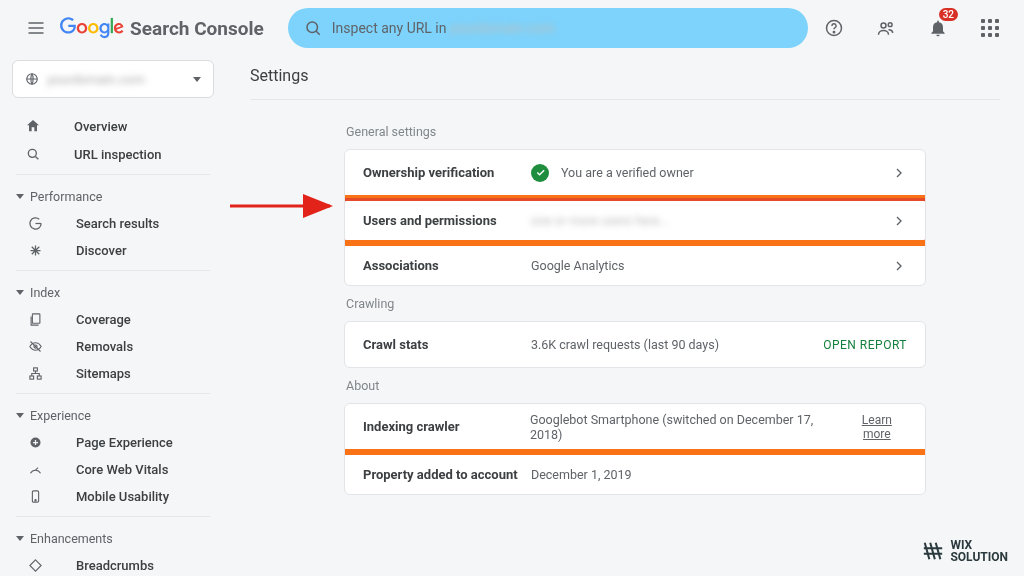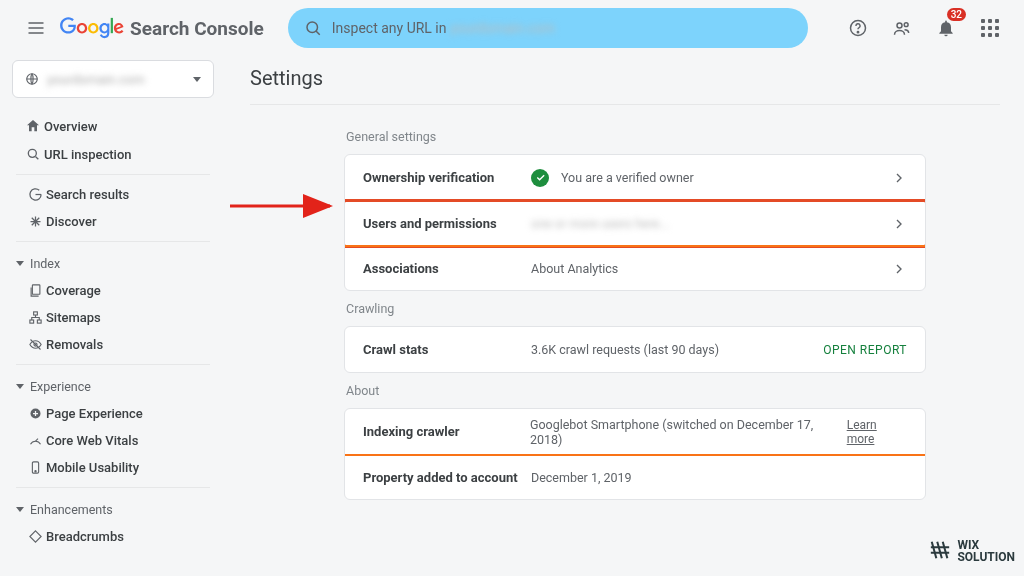--- a/index.html
+++ b/index.html
@@ -28,21 +28,21 @@
     border-radius:24px;
     height:40px;
     margin-left:24px;
     padding:0 16px;
     width:520px;
     color:#5f6368;
     gap:10px;
   }
   .search .placeholder { font-size:14px;}
   .search .blur { filter: blur(3px); color:#bbb;}
-  .header-right { margin-left:auto; display:flex; align-items:flex-start; gap:8px; color:#5f6368;}
+  .header-right { margin-left:auto; display:flex; align-items:flex-start; gap:16px; color:#5f6368;}
   .icon-btn { position:relative; display:flex; align-items:center; justify-content:center; width:36px; height:36px;}
   .badge {
     position:absolute; top:-2px; right:-2px;
     background:#d93025; color:#fff; font-size:10px; border-radius:10px;
     padding:1px 4px; font-weight:500;
   }
   .apps-grid { display:grid; grid-template-columns:repeat(3,4px); grid-auto-rows:4px; gap:3px;}
   .apps-grid span{ background:#5f6368; border-radius:1px;}
 
   
@@ -60,75 +60,75 @@
     padding:0 12px; gap:8px;
   }
   .prop-pill .blurtxt { filter: blur(3px); color:#aaa; font-size:13px; flex:1;}
   .triangle-down { width:0;height:0;border-left:4px solid transparent;border-right:4px solid transparent;border-top:5px solid #5f6368;}
   .side-group-title {
     display:flex; align-items:center; gap:6px;
     color:#5f6368; font-size:12.5px;
     padding:8px 16px 6px;
   }
   .side-item {
-    display:flex; align-items:center; gap:2px;
+    display:flex; align-items:center; gap:32px;
     padding:6px 16px 6px 26px;
     font-size:13px; color:#3c4043;
     font-weight:500;
     cursor:pointer;
   }
   .side-item.top { padding-left:24px;}
   .side-sep { border-top:1px solid rgba(0,0,0,0.06); margin:6px 16px;}
   .side-ico { width:18px; display:flex; align-items:center; justify-content:center; color:#5f6368;}
   svg { display:block; }
 
   
   .main {
     position:absolute; left:226px; right:0; top:56px; bottom:0;
     padding:10px 24px 0 24px;
     overflow:auto;
   }
   .page-title {
-    font-size:20px; color:#3c4043; font-weight:400;
+    font-size:16px; color:#3c4043; font-weight:400;
     padding:0 0 14px 0;
     border-bottom:1px solid rgba(0,0,0,0.06);
   }
   .content-inner { padding:14px 74px 0 94px; }
   .sec-label { color:#80868b; font-size:12.5px; margin:10px 0 10px 2px;}
   .card { background:#fff; border:1px solid #e2e4e7; border-radius:6px; overflow:hidden;}
   .row {
     display:flex; align-items:center;
     height:45px; padding:0 18px;
-    border-top:2px solid #f97316;
+    border-top:6px solid #f97316;
     cursor:pointer;
     position:relative;
   }
   .row:first-child{ border-top:none;}
   .row-label { width:168px; font-weight:700; color:#3c4043; font-size:13px;}
   .row-value { color:#5f6368; font-size:12.5px; display:flex; align-items:center; gap:12px;}
   .chev { margin-left:auto; color:#5f6368;}
   .row-action{ margin-left:auto; font-weight:400; color:#15803d; font-size:12px; letter-spacing:0.5px;}
-  .row-learn{ margin-left:auto; color:#5f6368; text-decoration:underline; font-size:12px;}
+  .row-learn{ margin-left:auto; color:#5f6368; text-decoration:underline; font-size:12px;text-align:center;}
   .highlight-box{
     position:absolute; left:-3px; right:-3px; top:-3px; bottom:-3px;
     border:3px solid #e44b26; border-radius:4px; pointer-events:none;
   }
   .check-circle{
     width:18px; height:18px; background:#1e8e3e; border-radius:50%;
     display:flex; align-items:center; justify-content:center;
   }
   .blurv{ filter: blur(3px); color:#bbb;}
 
   
   .arrow-svg{ position:absolute; left:225px; top:186px; pointer-events:none;}
 
   
   .wix{
-    position:absolute; right:9px; bottom:12px;
-    display:flex; align-items:flex-start; gap:6px;
+    position:absolute; right:16px; bottom:12px;
+    display:flex; align-items:center; gap:6px;
     color:#2b3a3e; font-weight:700; font-size:12px;
   }
   .wix .hash{ width:22px; height:22px; }
   .wix .stack{ display:flex; flex-direction:column; line-height:1.05;}
 </style>
 </head>
 <body>
 
 <div class="header">
   <div class="hambtn">
@@ -214,20 +214,24 @@
     <span class="side-ico">
         <svg width="16" height="16" viewBox="0 0 24 24" fill="none" stroke="#5f6368" stroke-width="2">
           <circle cx="11" cy="11" r="6"></circle>
           <path d="M20 20l-4-4"></path>
         </svg>
       </span>
     <span>URL inspection</span>
   </div>
   <div class="side-sep"></div>
 
+  <div class="side-group-title">
+    <span class="triangle-down"></span>
+    <span>Performance</span>
+  </div>
   <div class="side-item">
     <span class="side-ico">
         <svg width="15" height="15" viewBox="0 0 24 24" fill="none" stroke="#5f6368" stroke-width="2">
           <path d="M21 12a9 9 0 1 1-3-6.7"></path>
           <path d="M12 12h9"></path>
         </svg>
       </span>
     <span>Search results</span>
   </div>
   <div class="side-item">
@@ -245,41 +249,41 @@
     <span>Index</span>
   </div>
   <div class="side-item">
     <span class="side-ico">
         <svg width="15" height="15" viewBox="0 0 24 24" fill="none" stroke="#5f6368" stroke-width="1.8">
           <rect x="7" y="3" width="12" height="15" rx="1"></rect>
           <path d="M5 7v14h12"></path>
         </svg>
       </span>
     <span>Coverage</span>
+  </div>
+  <div class="side-item">
+    <span class="side-ico">
+        <svg width="15" height="15" viewBox="0 0 24 24" fill="none" stroke="#5f6368" stroke-width="1.8">
+          <path d="M3 12s3.5-6 9-6 9 6 9 6-3.5 6-9 6-9-6-9-6z"></path>
+          <circle cx="12" cy="12" r="2.5"></circle>
+          <path d="M4 4l16 16"></path>
+        </svg>
+      </span>
+    <span>Removals</span>
   </div>
   <div class="side-item">
     <span class="side-ico">
         <svg width="15" height="15" viewBox="0 0 24 24" fill="none" stroke="#5f6368" stroke-width="1.8">
           <rect x="9" y="3" width="6" height="5"></rect>
           <rect x="3" y="16" width="6" height="5"></rect>
           <rect x="15" y="16" width="6" height="5"></rect>
           <path d="M12 8v4M12 12H6v4M12 12h6v4"></path>
         </svg>
       </span>
     <span>Sitemaps</span>
-  </div>
-  <div class="side-item">
-    <span class="side-ico">
-        <svg width="15" height="15" viewBox="0 0 24 24" fill="none" stroke="#5f6368" stroke-width="1.8">
-          <path d="M3 12s3.5-6 9-6 9 6 9 6-3.5 6-9 6-9-6-9-6z"></path>
-          <circle cx="12" cy="12" r="2.5"></circle>
-          <path d="M4 4l16 16"></path>
-        </svg>
-      </span>
-    <span>Removals</span>
   </div>
   <div class="side-sep"></div>
 
   <div class="side-group-title">
     <span class="triangle-down"></span>
     <span>Experience</span>
   </div>
   <div class="side-item">
     <span class="side-ico">
         <svg width="15" height="15" viewBox="0 0 24 24" fill="#5f6368">
@@ -351,21 +355,21 @@
       <div class="row-label">Users and permissions</div>
       <div class="row-value blurv">one or more users here...</div>
       <span class="chev">
             <svg width="16" height="16" viewBox="0 0 24 24" fill="none" stroke="#5f6368" stroke-width="2">
               <path d="M9 6l6 6-6 6"></path>
             </svg>
           </span>
     </div>
     <div class="row">
       <div class="row-label">Associations</div>
-      <div class="row-value">About Analytics</div>
+      <div class="row-value">Google Analytics</div>
       <span class="chev">
             <svg width="16" height="16" viewBox="0 0 24 24" fill="none" stroke="#5f6368" stroke-width="2">
               <path d="M9 6l6 6-6 6"></path>
             </svg>
           </span>
     </div>
   </div>
 
   <div class="sec-label">Crawling</div>
   <div class="card">

